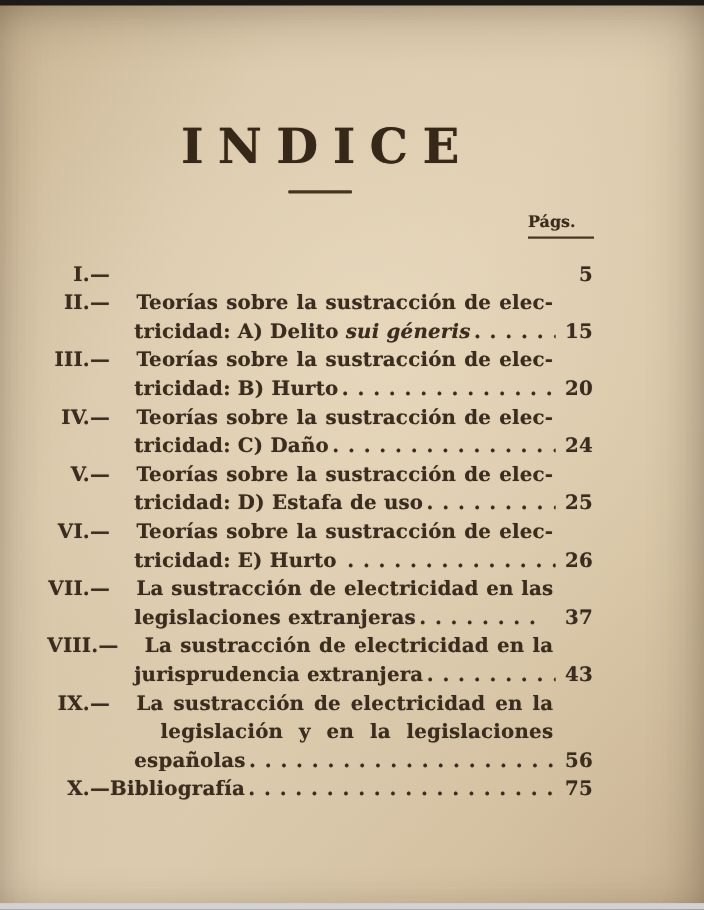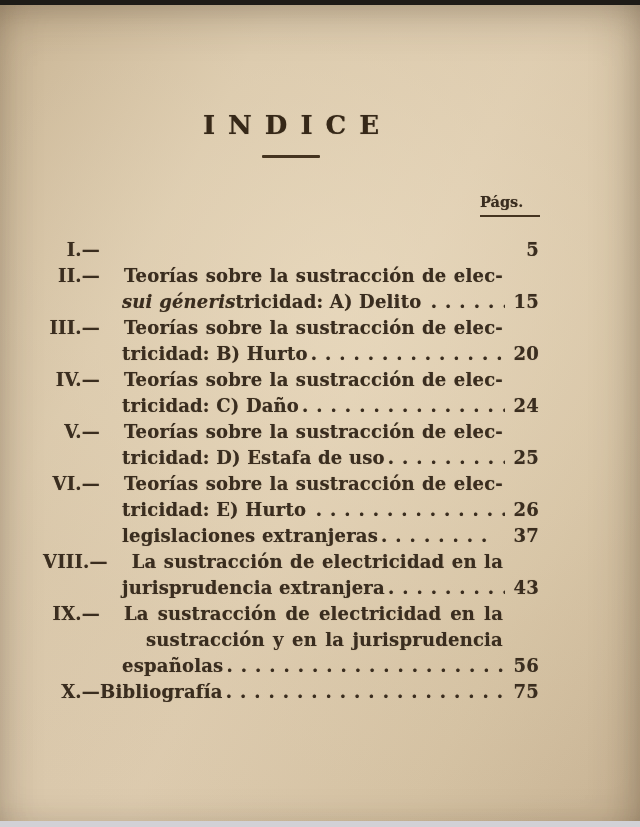--- a/index.html
+++ b/index.html
@@ -20,21 +20,21 @@
       inset 0 -22px 44px -26px rgba(62,46,26,.18);
   }
   .edge-top    { position:absolute; top:0; left:0; right:0; height:5px; background:#1e1b17; z-index:3; }
   .edge-bottom { position:absolute; bottom:0; left:0; right:0; height:6px; background:#d2d1d6; z-index:3; }
 
   .ink { color:#3a2d1f; text-shadow:0 0 0.7px rgba(58,45,31,.55); }
 
   .title-wrap { position:absolute; top:112px; left:43px; width:496px; text-align:center; }
   .title {
     display:inline-block;
-    font-size:26px; font-weight:700; line-height:1;
+    font-size:44px; font-weight:700; line-height:1;
     letter-spacing:13px; padding-left:13px;
     color:#362818; text-shadow:0 0 0.8px rgba(54,40,24,.6);
   }
   .rule { width:58px; height:3px; background:#453420; margin:17px auto 0; border-radius:1px; }
 
   .pags {
     position:absolute; top:195px; right:100px; width:60px;
     font-size:14.5px; font-weight:700; line-height:1; 
   }
   .pags .u { height:2px; background:#453420; margin-top:5px; width:60px; }
@@ -82,22 +82,22 @@
     </div>
 
     <div class="entry">
       <div class="line">
         <span class="num">II.—</span>
         <span class="text fill">Teorías sobre la sustracción de elec-</span>
         <span class="pagecol"></span>
       </div>
       <div class="line">
         <span class="indent"></span>
+        <span class="text">tricidad: A) Delito </span>
         <span class="text it">sui géneris</span>
-        <span class="text">tricidad: A) Delito </span>
         <span class="leader">......</span>
         <span class="pagecol">15</span>
       </div>
     </div>
 
     <div class="entry">
       <div class="line">
         <span class="num">III.—</span>
         <span class="text fill">Teorías sobre la sustracción de elec-</span>
         <span class="pagecol"></span>
@@ -147,20 +147,25 @@
       <div class="line">
         <span class="indent"></span>
         <span class="text">tricidad: E) Hurto </span>
         <span class="leader">...............</span>
         <span class="pagecol">26</span>
       </div>
     </div>
 
     <div class="entry">
       <div class="line">
+        <span class="num">VII.—</span>
+        <span class="text fill">La sustracción de electricidad en las</span>
+        <span class="pagecol"></span>
+      </div>
+      <div class="line">
         <span class="indent"></span>
         <span class="text">legislaciones extranjeras</span>
         <span class="leader">........ .</span>
         <span class="pagecol">37</span>
       </div>
     </div>
 
     <div class="entry">
       <div class="line">
         <span class="num">VIII.—</span>
@@ -176,21 +181,21 @@
     </div>
 
     <div class="entry">
       <div class="line">
         <span class="num">IX.—</span>
         <span class="text fill">La sustracción de electricidad en la</span>
         <span class="pagecol"></span>
       </div>
       <div class="line">
         <span class="indent"></span>
-        <span class="text fill">sustracción y en la jurisprudencia</span>
+        <span class="text fill">legislación y en la legislaciones</span>
         <span class="pagecol"></span>
       </div>
       <div class="line">
         <span class="indent"></span>
         <span class="text">españolas</span>
         <span class="leader">.........................</span>
         <span class="pagecol">56</span>
       </div>
     </div>
 

